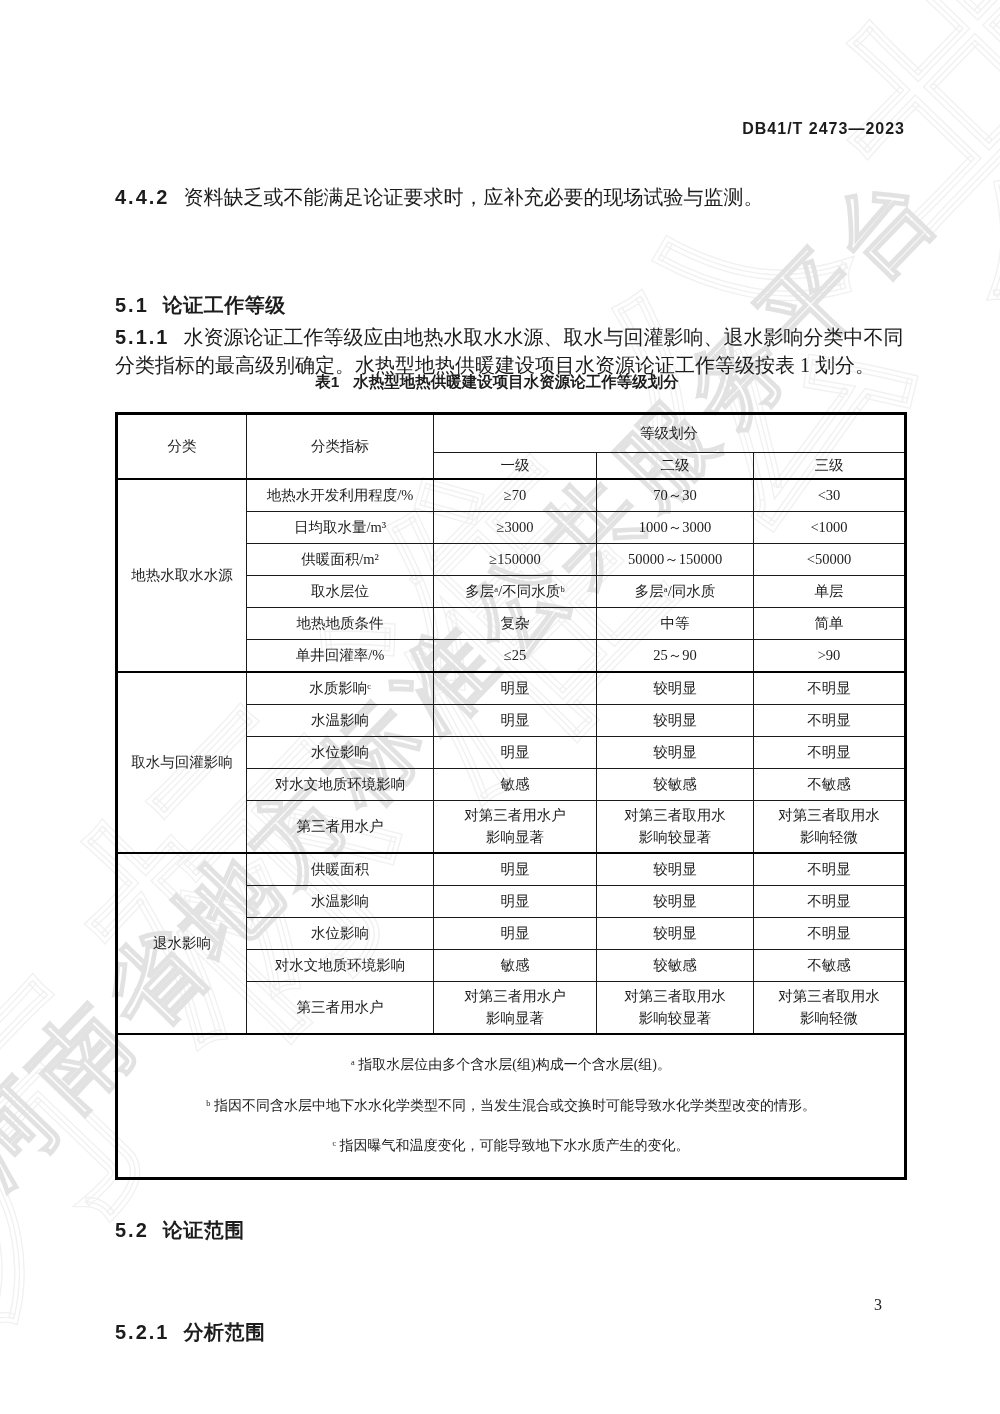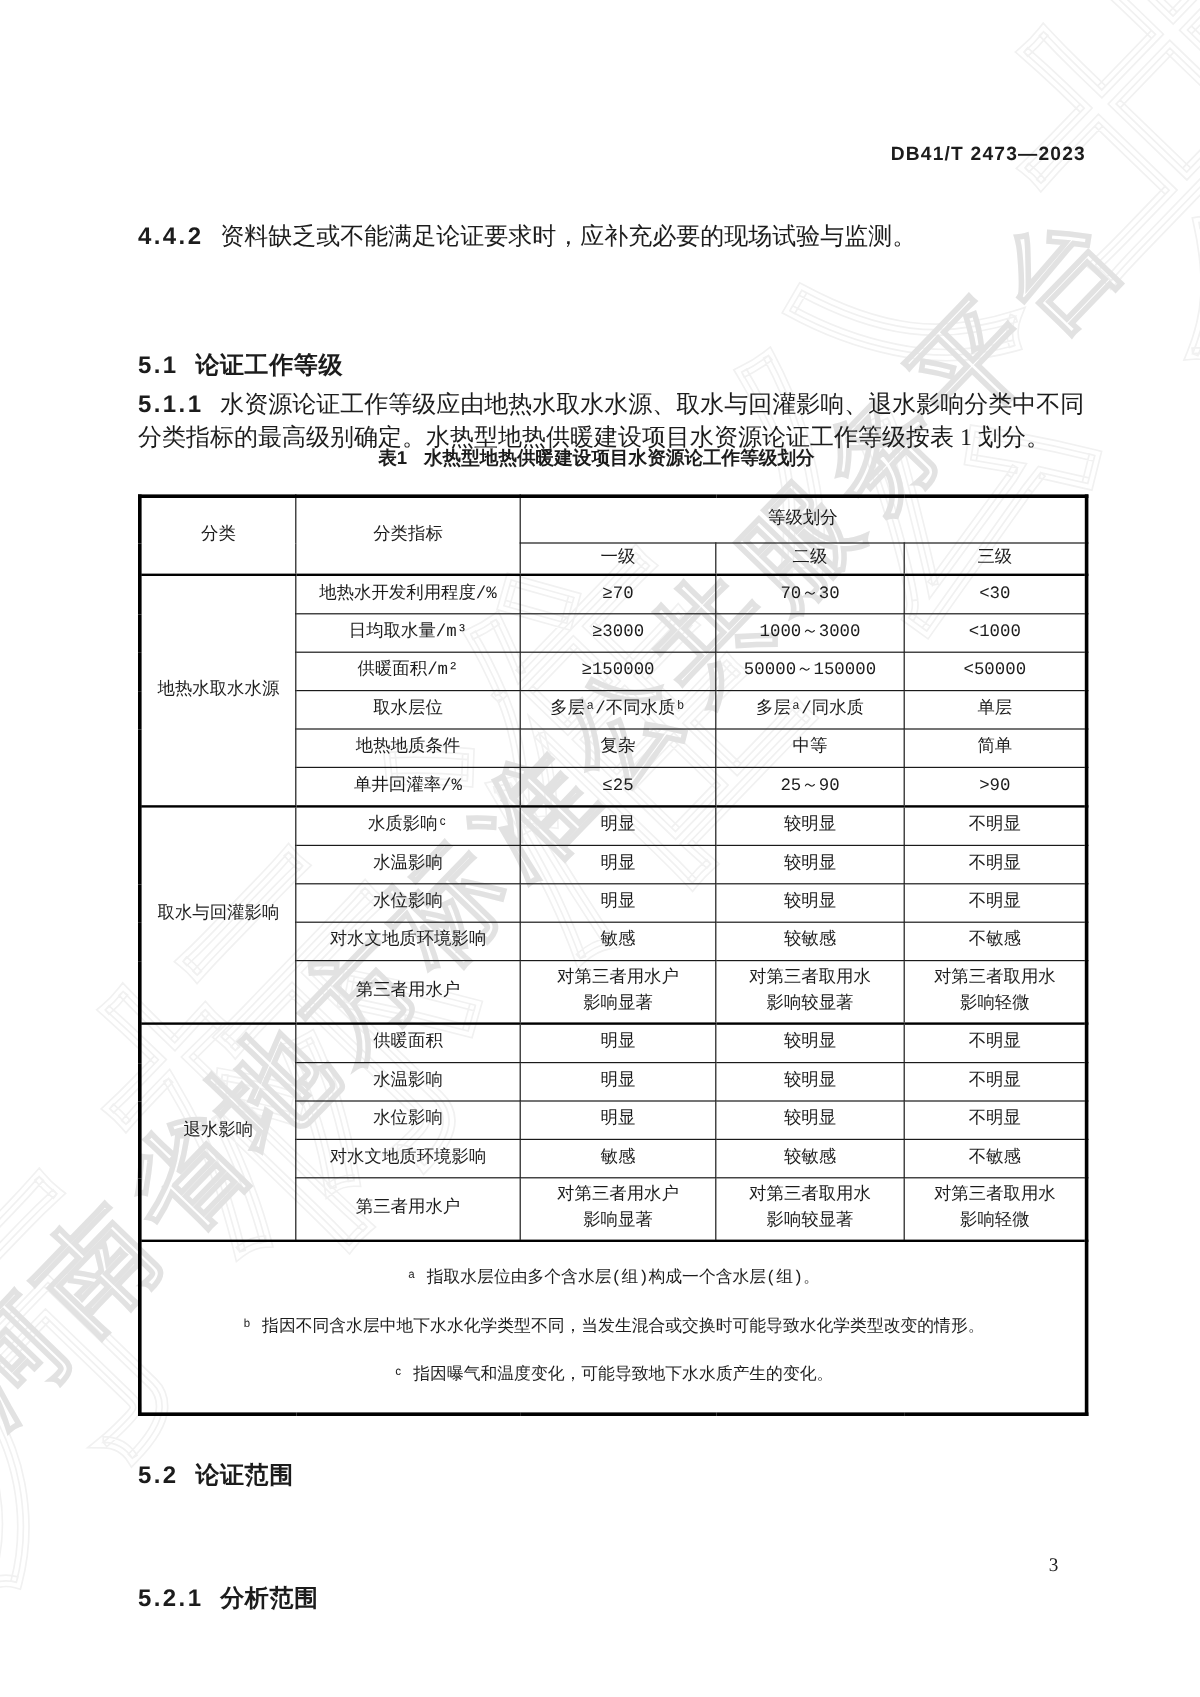--- a/index.html
+++ b/index.html
@@ -49,21 +49,21 @@
   .h52{top:1196px;}
   .h521{top:1298px;}
 
   .table-caption{
     position:absolute;top:372px;left:102px;width:790px;text-align:center;
     font-family:"Liberation Sans","DejaVu Sans",sans-serif;font-weight:700;font-size:15.5px;
   }
   .table-caption .cap-label{margin-right:14px;}
 
   
-  .tbl-wrap{position:absolute;top:412px;left:115px;width:790px;font-family:Liberation Mono, monospace;}
+  .tbl-wrap{position:absolute;top:412px;left:115px;width:790px;}
   table.grade{
     border-collapse:collapse;width:789px;table-layout:fixed;
     font-size:14.5px;background:transparent;
   }
   table.grade td{
     border:1px solid #1a1a1a;text-align:center;vertical-align:middle;
     padding:0 4px;white-space:pre-line;line-height:1.45;
   }
   table.grade{border:3px solid #000;}
   tr.sep td{border-top:2.5px solid #000;}

